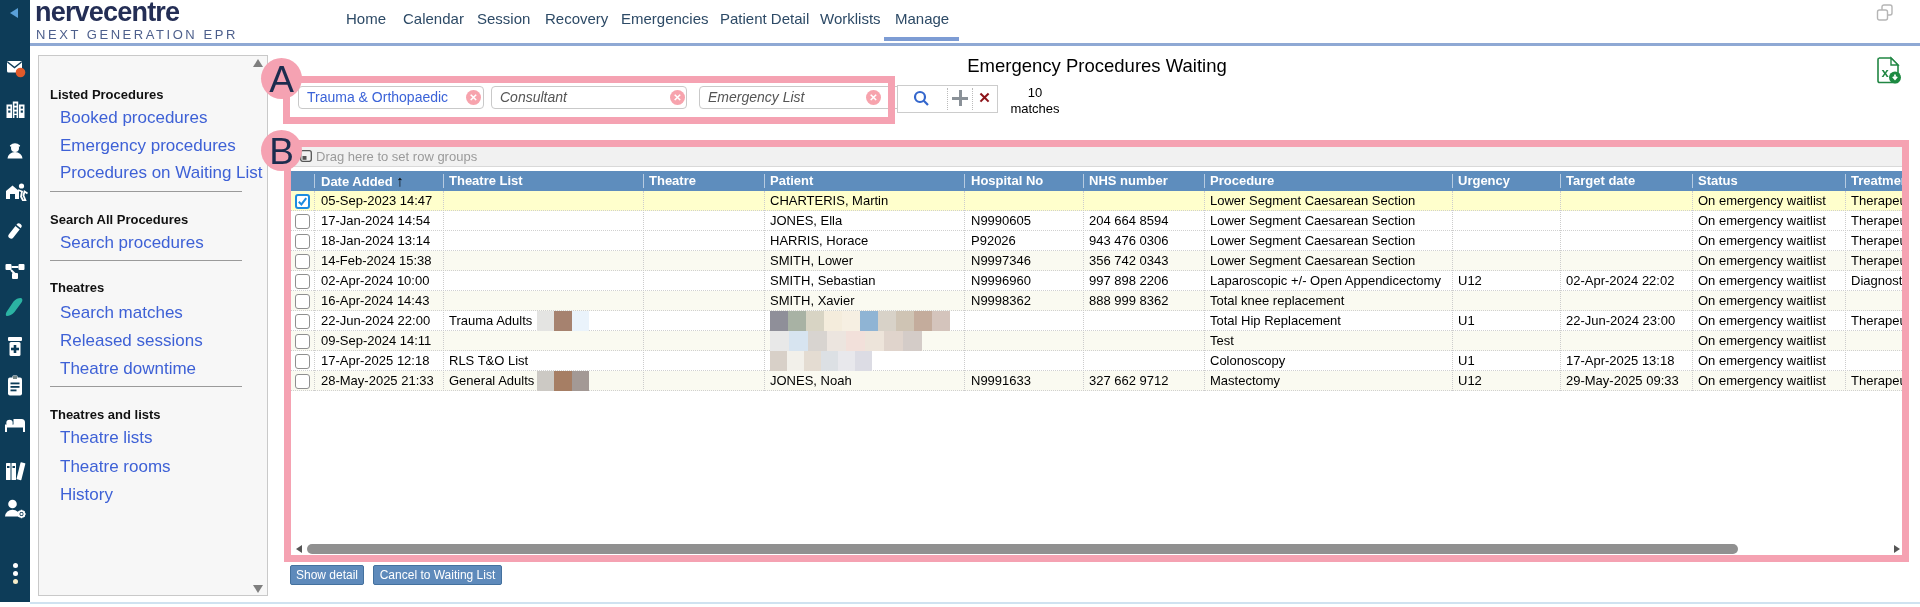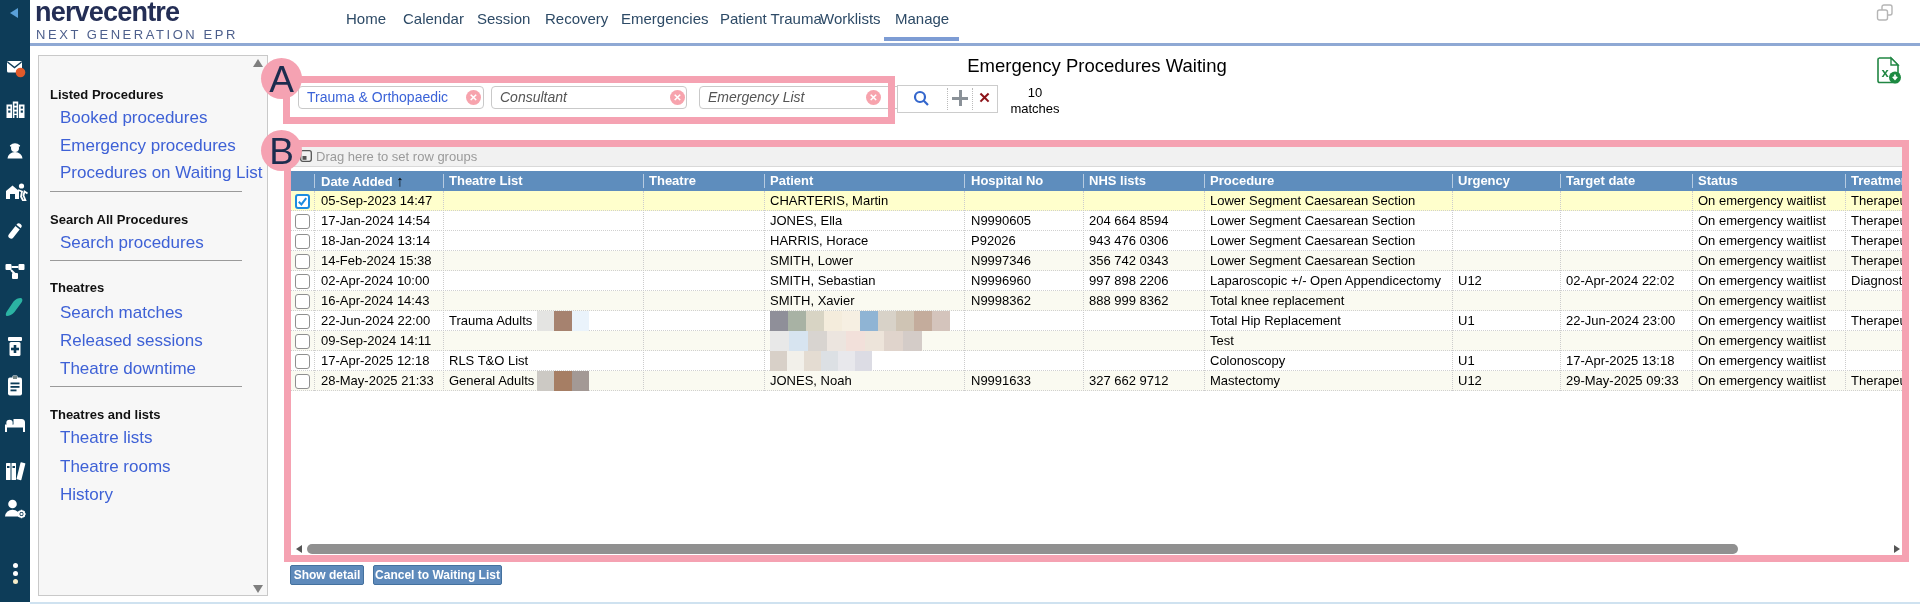--- a/index.html
+++ b/index.html
@@ -31,21 +31,21 @@
 .row.alt{background:#fafaf1}
 .row.sel{background:#ffffcc}
 .c{position:absolute;top:0;height:19px;line-height:19px;font-size:13px;color:#000;white-space:nowrap}
 .vline{position:absolute;top:191px;height:200px;width:1px;border-left:1px dotted #cccccc}
 .cb{position:absolute;left:4px;top:3px;width:15px;height:15px;background:#fff;border:1px solid #8f8f8f;border-radius:3px}
 .cb.on{border:2px solid #1b8ce0}
 .cb svg{display:block}
 .mos{position:absolute;top:0;height:20px;display:flex}
 .mos div{height:20px}
 
-.btn{position:absolute;top:565px;height:20px;background:#5e8abb;border:1px solid #44719e;border-radius:2px;color:#fff;font-size:12px;font-weight:bold;text-align:center;line-height:18px;white-space:nowrap}
+.btn{position:absolute;top:565px;height:20px;background:#5e8abb;border:1px solid #44719e;border-radius:2px;color:#fff;font-size:12px;font-weight:normal;text-align:center;line-height:18px;white-space:nowrap}
 
 #hthumb{position:absolute;left:307px;top:544px;width:1431px;height:10px;background:#909090;border-radius:5px}
 #botline{position:absolute;left:30px;top:602px;width:1890px;height:2px;background:#cfe2f0}
 </style>
 </head>
 <body>
 
 <div id="sidebar"></div>
 <div id="icons">
 <div class="abs" style="left:10px;top:8px;width:0;height:0;border-top:5px solid transparent;border-bottom:5px solid transparent;border-right:8px solid #5aa0d8"></div>
@@ -142,21 +142,21 @@
     </div>
 </div>
 
 <div class="abs" style="left:35px;top:-3px;font-size:27px;font-weight:bold;color:#242e55;letter-spacing:-0.8px">nervecentre</div>
 <div class="abs" style="left:36px;top:27px;font-size:13px;color:#4d5f8c;letter-spacing:2.55px">NEXT GENERATION EPR</div>
 <div class="nav" style="left:346px">Home</div>
 <div class="nav" style="left:403px">Calendar</div>
 <div class="nav" style="left:477px">Session</div>
 <div class="nav" style="left:545px">Recovery</div>
 <div class="nav" style="left:621px">Emergencies</div>
-<div class="nav" style="left:720px">Patient Trauma</div>
+<div class="nav" style="left:720px">Patient Detail</div>
 <div class="nav" style="left:820px">Worklists</div>
 <div class="nav" style="left:895px">Manage</div>
 <div class="abs" style="left:884px;top:37px;width:75px;height:4px;background:#7d9cd4"></div>
 <svg class="abs" style="left:1876px;top:4px" width="18" height="18" viewBox="0 0 18 18" fill="none" stroke="#b5b5b5" stroke-width="1.4">
     <rect x="6" y="1" width="10" height="10" rx="2"></rect>
     <rect x="1.5" y="6" width="10" height="10" rx="2" fill="#fff"></rect>
   </svg>
 <svg class="abs" style="left:1876px;top:56px" width="26" height="29" viewBox="0 0 26 29">
     <path d="M3 2 h12 l7 7 v16 a1.5 1.5 0 0 1 -1.5 1.5 h-17 a1.5 1.5 0 0 1 -1.5 -1.5 v-21.5 a1.5 1.5 0 0 1 1.5 -1.5 z" fill="#fff" stroke="#218643" stroke-width="1.6"></path>
     <path d="M15 2 l7 7 h-7 z" fill="#fff" stroke="#218643" stroke-width="1.4"></path>
@@ -224,21 +224,21 @@
     <div class="hc" style="left:30px">Date Added <span style="color:#000;font-size:15px">↑</span></div>
 <div class="hsep" style="left:152px"></div>
     <div class="hc" style="left:158px">Theatre List</div>
 <div class="hsep" style="left:352px"></div>
     <div class="hc" style="left:358px">Theatre</div>
 <div class="hsep" style="left:473px"></div>
     <div class="hc" style="left:479px">Patient</div>
 <div class="hsep" style="left:673px"></div>
     <div class="hc" style="left:680px">Hospital No</div>
 <div class="hsep" style="left:792px"></div>
-    <div class="hc" style="left:798px">NHS lists</div>
+    <div class="hc" style="left:798px">NHS number</div>
 <div class="hsep" style="left:913px"></div>
     <div class="hc" style="left:919px">Procedure</div>
 <div class="hsep" style="left:1161px"></div>
     <div class="hc" style="left:1167px">Urgency</div>
 <div class="hsep" style="left:1269px"></div>
     <div class="hc" style="left:1275px">Target date</div>
 <div class="hsep" style="left:1401px"></div>
     <div class="hc" style="left:1407px">Status</div>
 <div class="hsep" style="left:1554px"></div>
     <div class="hc" style="left:1560px">Treatmen</div>

